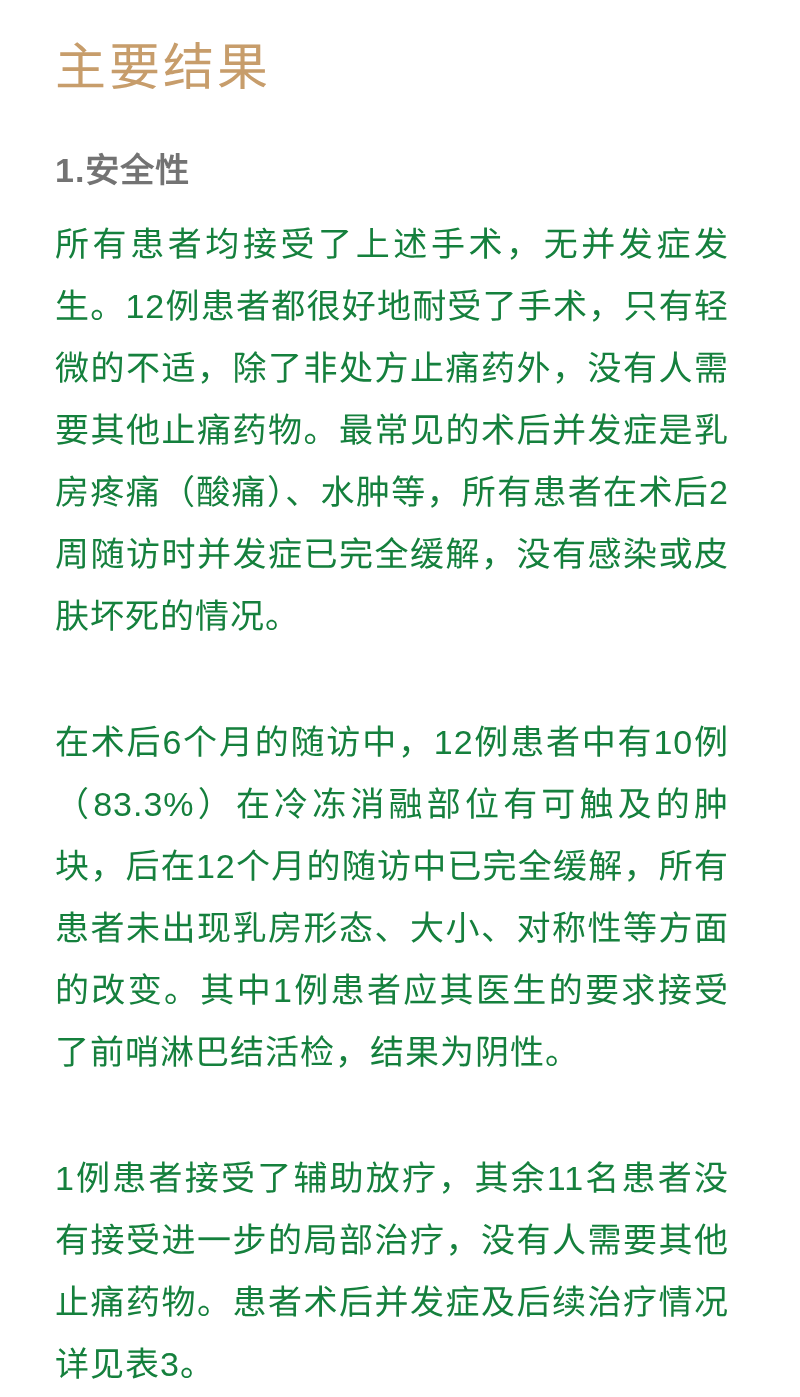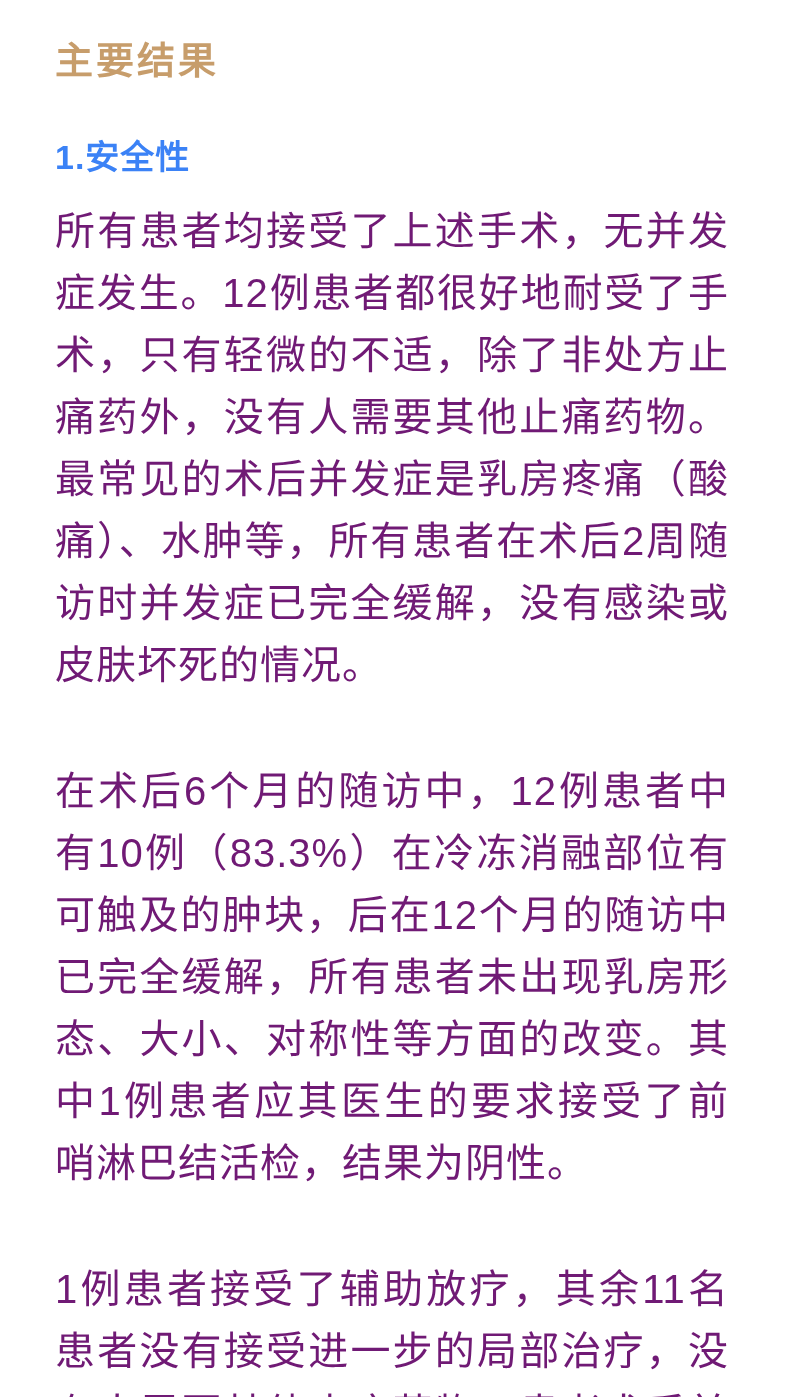--- a/index.html
+++ b/index.html
@@ -13,39 +13,39 @@
     font-family: "Liberation Sans", sans-serif;
   }
   .article {
     box-sizing: border-box;
     width: 800px;
     padding: 42px 55px 20px 55px;
   }
   .main-title {
     margin: 0;
     font-family: "DejaVu Serif", "Liberation Serif", serif;
-    font-size: 38px;
+    font-size: 51px;
     line-height: 1;
-    font-weight: 700;
+    font-weight: 400;
     letter-spacing: 3px;
     color: #C79D6B;
   }
   .section-heading {
     margin: 60px 0 0 0;
     font-size: 34px;
     line-height: 1;
     font-weight: 700;
     letter-spacing: 1px;
-    color: #3b82f6;
+    color: #737373;
   }
   .body-paragraph {
     margin: 64px 16px 0 0;
-    font-size: 40px;
+    font-size: 34px;
     line-height: 62px;
-    color: #701a75;
+    color: #15803d;
     text-align: justify;
     text-justify: inter-character;
     letter-spacing: 1px;
   }
   .body-paragraph.first {
     margin-top: 26px;
   }
 </style>
 </head>
 <body>

